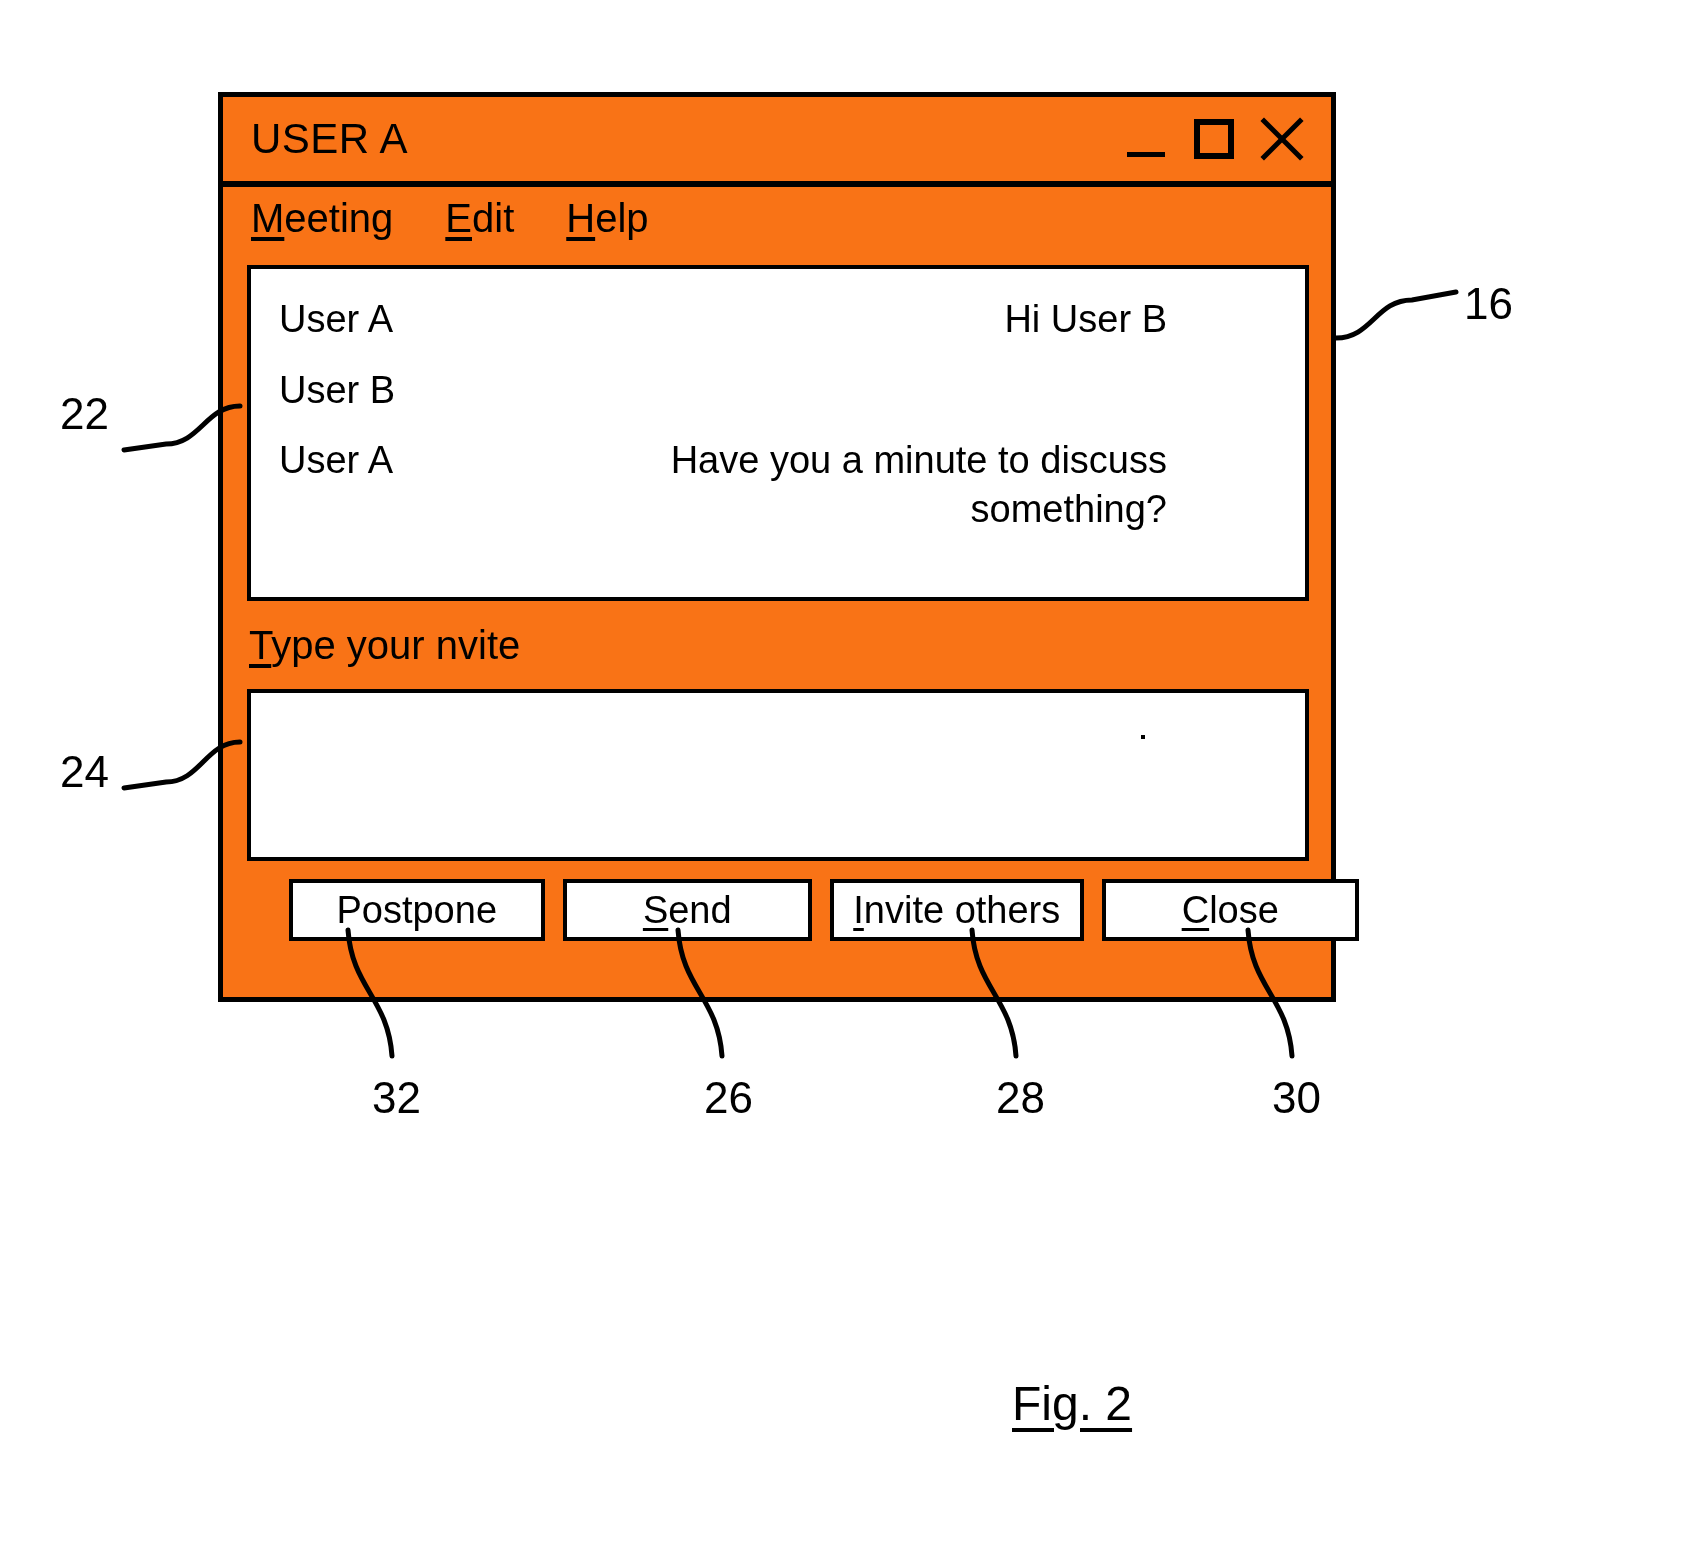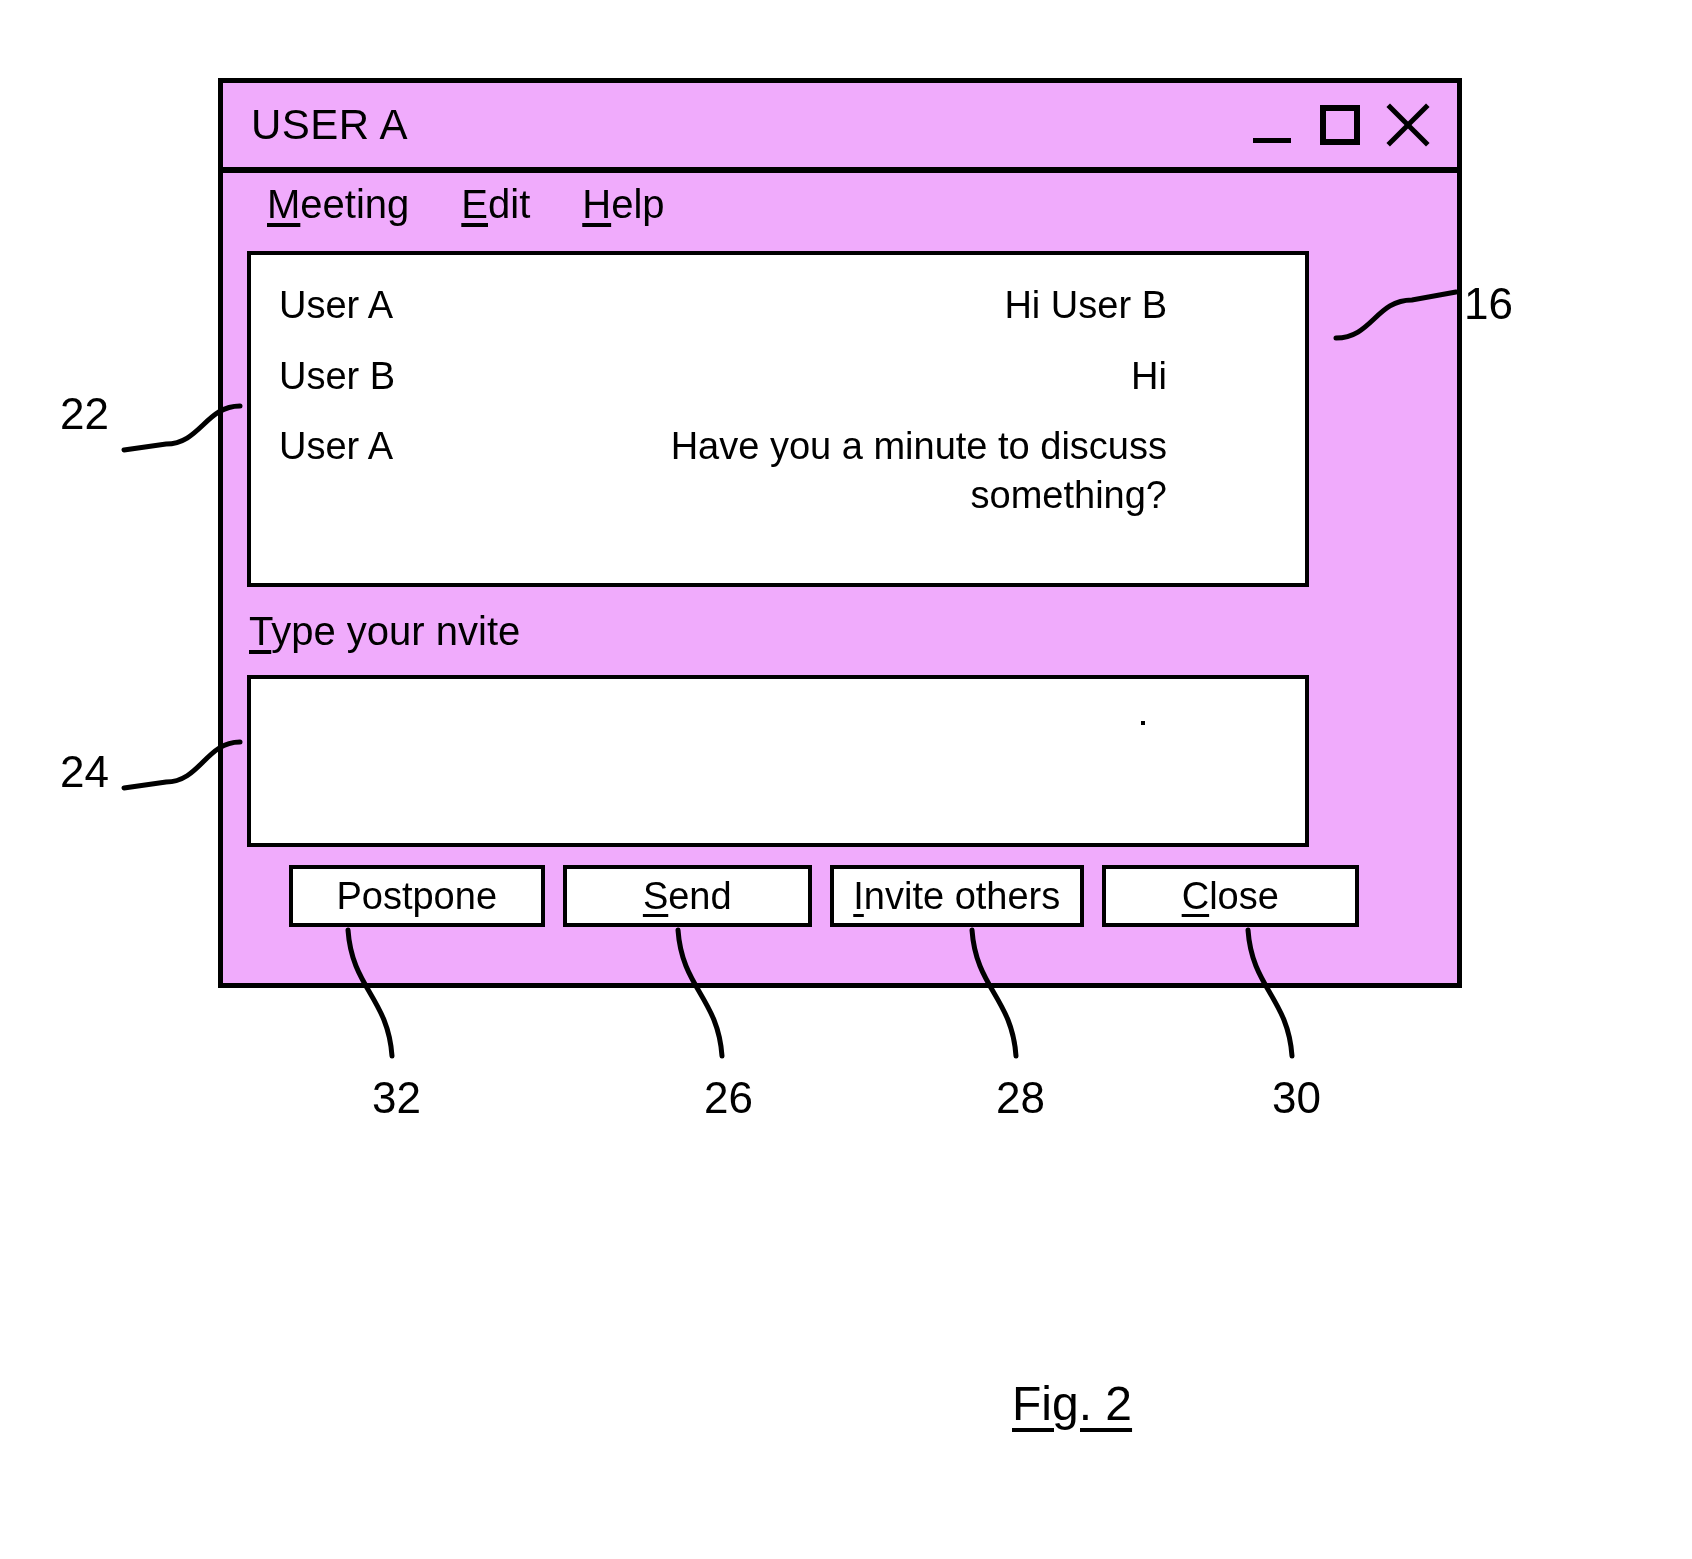--- a/index.html
+++ b/index.html
@@ -19,26 +19,26 @@
   
   #figure-canvas {
     position: absolute;
     inset: 0;
   }
 
   
   #app-window {
     position: absolute;
     left: 218px;
-    top: 78px;
-    width: 1244px;
+    top: 92px;
+    width: 1118px;
     height: 910px;
     border: 5px solid #000;
     box-sizing: border-box;
-    background: #f0abfc;
+    background: #f97316;
   }
 
   
   #title-bar {
     position: absolute;
     left: 0;
     top: 0;
     width: 100%;
     height: 90px;
     border-bottom: 6px solid #000;
@@ -102,21 +102,21 @@
 
   
   #menu-bar {
     position: absolute;
     left: 0;
     top: 90px;
     width: 100%;
     height: 62px;
     display: flex;
     align-items: center;
-    padding-left: 44px;
+    padding-left: 28px;
     box-sizing: border-box;
     gap: 52px;
   }
   .menu-item {
     font-size: 40px;
     line-height: 1;
     white-space: nowrap;
   }
   .accel { text-decoration: underline; text-underline-offset: 5px; }
 
@@ -269,21 +269,20 @@
       <div class="menu-item"><span class="accel">H</span><span>elp</span></div>
     </div>
 
     <div id="messages-panel">
       <div class="message-row">
         <div class="msg-author">User A</div>
         <div class="msg-text">Hi User B</div>
       </div>
       <div class="message-row">
         <div class="msg-author">User B</div>
-        <div class="msg-text">Hi</div>
       </div>
       <div class="message-row">
         <div class="msg-author">User A</div>
         <div class="msg-text">Have you a minute to discuss something?</div>
       </div>
     </div>
 
     <div id="compose-label"><span class="accel">T</span><span>ype your nvite</span></div>
 
     <div id="compose-input">

